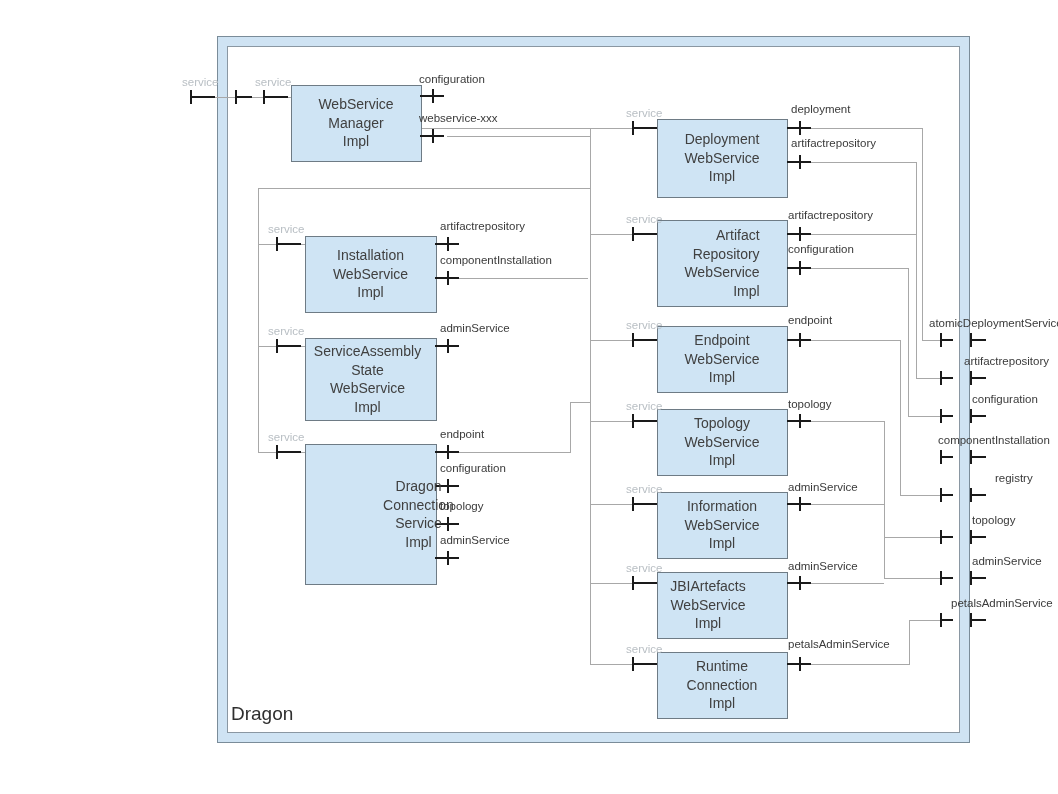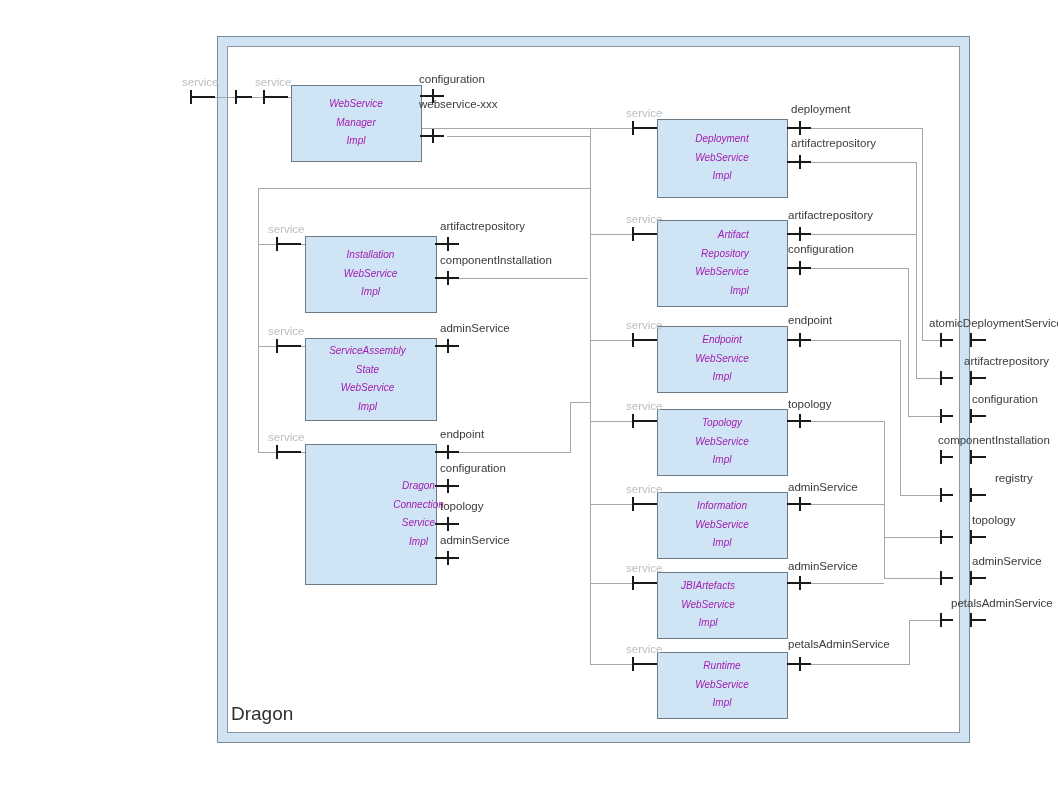--- a/index.html
+++ b/index.html
@@ -5,26 +5,25 @@
   html,body{margin:0;padding:0;background:#ffffff;}
   body{width:1058px;height:794px;overflow:hidden;
        font-family:"Liberation Sans","DejaVu Sans",sans-serif;}
   #stage{position:relative;width:1058px;height:794px;}
   svg#canvas{position:absolute;left:0;top:0;width:1058px;height:794px;}
 
   .comp-label{
     position:absolute;
     display:flex;align-items:center;justify-content:center;
     text-align:center;
-    color:#a21caf;
-    font-size:10px;
+    color:#404040;
+    font-size:14px;
     line-height:18.5px;
     pointer-events:none;
     white-space:pre-line;
-    font-style:italic;
   }
   .port-label{
     position:absolute;
     font-size:11.5px;
     color:#3a3a3a;
     white-space:nowrap;
     line-height:12px;
   }
   .port-label.req{ color:#b9bfc4; }
   .pkg-name{
@@ -206,36 +205,36 @@
     <div class="comp-label" style="left: 657px; top: 409px; width: 130px; height: 66px;">Topology
 WebService
 Impl</div>
     <div class="comp-label" style="left: 657px; top: 492px; width: 130px; height: 66px;">Information
 WebService
 Impl</div>
     <div class="comp-label" style="left: 633px; top: 572px; width: 150px; height: 66px;">JBIArtefacts
 WebService
 Impl</div>
     <div class="comp-label" style="left: 657px; top: 652px; width: 130px; height: 66px;">Runtime
-WebService
+Connection
 Impl</div>
     <div class="port-label req" style="left: 182px; top: 76px;">service</div>
     <div class="port-label req" style="left: 255px; top: 76px;">service</div>
     <div class="port-label req" style="left: 268px; top: 223px;">service</div>
     <div class="port-label req" style="left: 268px; top: 325px;">service</div>
     <div class="port-label req" style="left: 268px; top: 431px;">service</div>
     <div class="port-label req" style="left: 626px; top: 107px;">service</div>
     <div class="port-label req" style="left: 626px; top: 213px;">service</div>
     <div class="port-label req" style="left: 626px; top: 319px;">service</div>
     <div class="port-label req" style="left: 626px; top: 400px;">service</div>
     <div class="port-label req" style="left: 626px; top: 483px;">service</div>
     <div class="port-label req" style="left: 626px; top: 562px;">service</div>
     <div class="port-label req" style="left: 626px; top: 643px;">service</div>
     <div class="port-label" style="left: 419px; top: 73px;">configuration</div>
-    <div class="port-label" style="left: 419px; top: 98px;">webservice-xxx</div>
+    <div class="port-label" style="left: 419px; top: 112px;">webservice-xxx</div>
     <div class="port-label" style="left: 440px; top: 220px;">artifactrepository</div>
     <div class="port-label" style="left: 440px; top: 254px;">componentInstallation</div>
     <div class="port-label" style="left: 440px; top: 322px;">adminService</div>
     <div class="port-label" style="left: 440px; top: 428px;">endpoint</div>
     <div class="port-label" style="left: 440px; top: 462px;">configuration</div>
     <div class="port-label" style="left: 440px; top: 500px;">topology</div>
     <div class="port-label" style="left: 440px; top: 534px;">adminService</div>
     <div class="port-label" style="left: 791px; top: 103px;">deployment</div>
     <div class="port-label" style="left: 791px; top: 137px;">artifactrepository</div>
     <div class="port-label" style="left: 788px; top: 209px;">artifactrepository</div>

